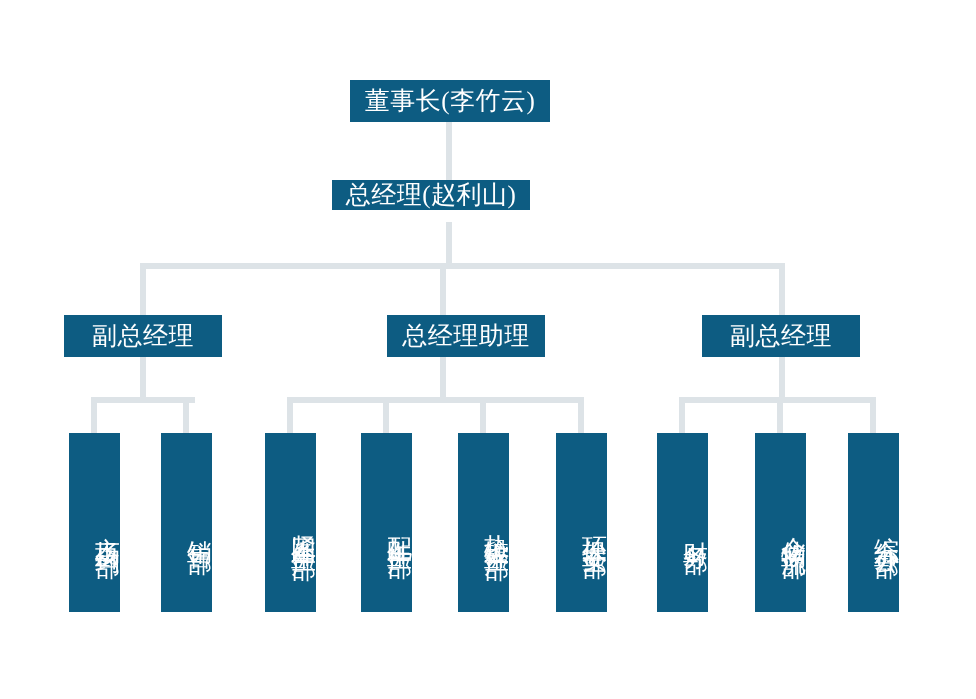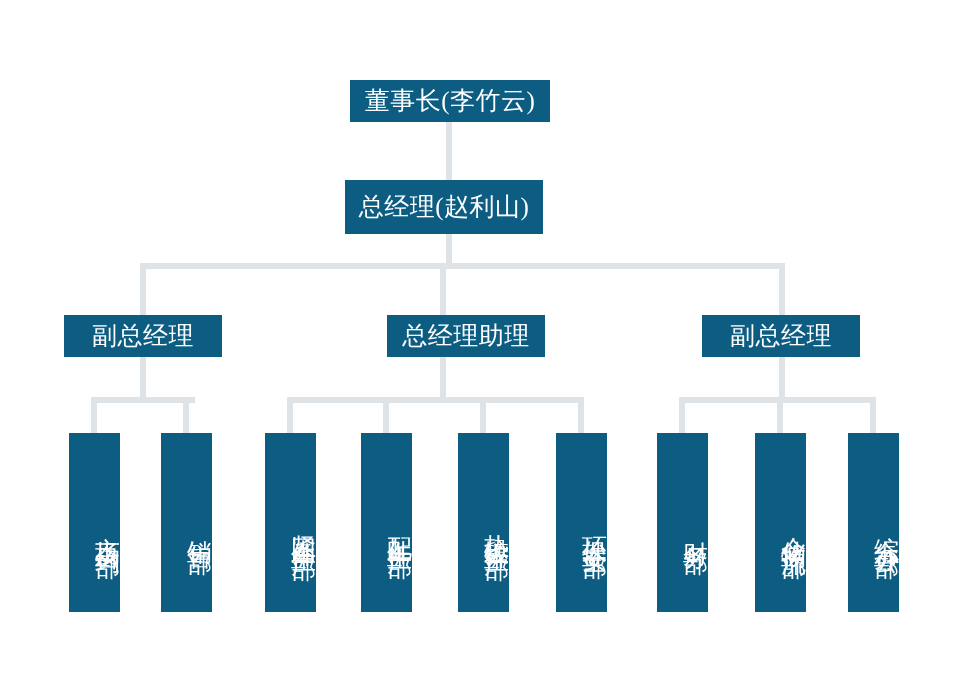--- a/index.html
+++ b/index.html
@@ -67,21 +67,21 @@
   <div class="conn" style="left:578px;top:397px;width:6px;height:36px;"></div>
 
   <div class="conn" style="left:779px;top:357px;width:6px;height:40px;"></div>
   <div class="conn" style="left:679px;top:397px;width:197px;height:6px;"></div>
   <div class="conn" style="left:679px;top:397px;width:6px;height:36px;"></div>
   <div class="conn" style="left:777px;top:397px;width:6px;height:36px;"></div>
   <div class="conn" style="left:870px;top:397px;width:6px;height:36px;"></div>
 
   <div class="node h" style="left:350px;top:80px;width:200px;height:42px;">董事长(李竹云)</div>
 
-  <div class="node h" style="left:345px;top:180px;width:198px;height:54px;">总经理(赵利山)</div>
+  <div class="node h" style="left:332px;top:180px;width:198px;height:30px;">总经理(赵利山)</div>
 
   <div class="node h" style="left:64px;top:315px;width:158px;height:42px;">副总经理</div>
   <div class="node h" style="left:363px;top:315px;width:158px;height:42px;margin-left:24px;">总经理助理</div>
   <div class="node h" style="left:702px;top:315px;width:158px;height:42px;">副总经理</div>
 
   <div class="node v" style="left:69px;top:433px;width:51px;height:179px;">市场合约部</div>
   <div class="node v" style="left:161px;top:433px;width:51px;height:179px;">销售部</div>
 
   <div class="node v" style="left:265px;top:433px;width:51px;height:179px;">紧固件生产部</div>
   <div class="node v" style="left:361px;top:433px;width:51px;height:179px;">配件生产部</div>

